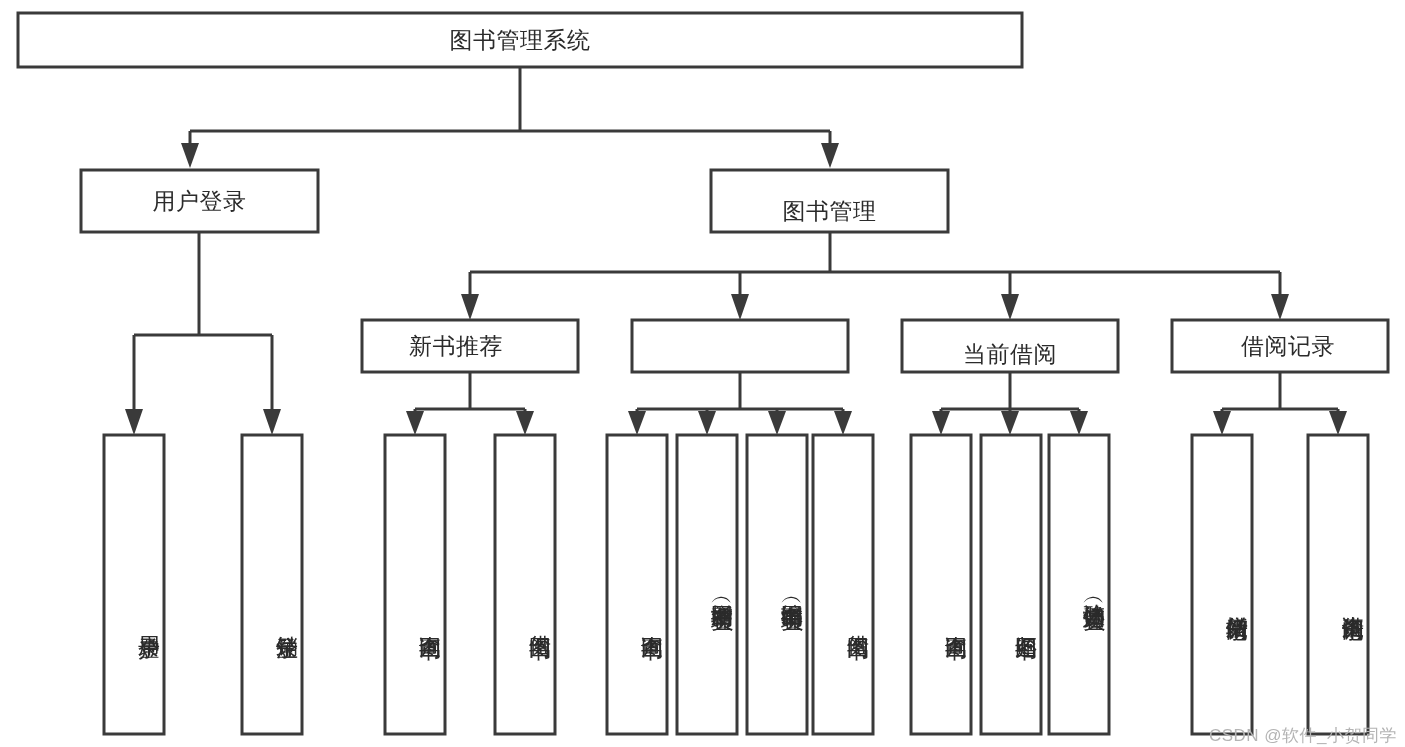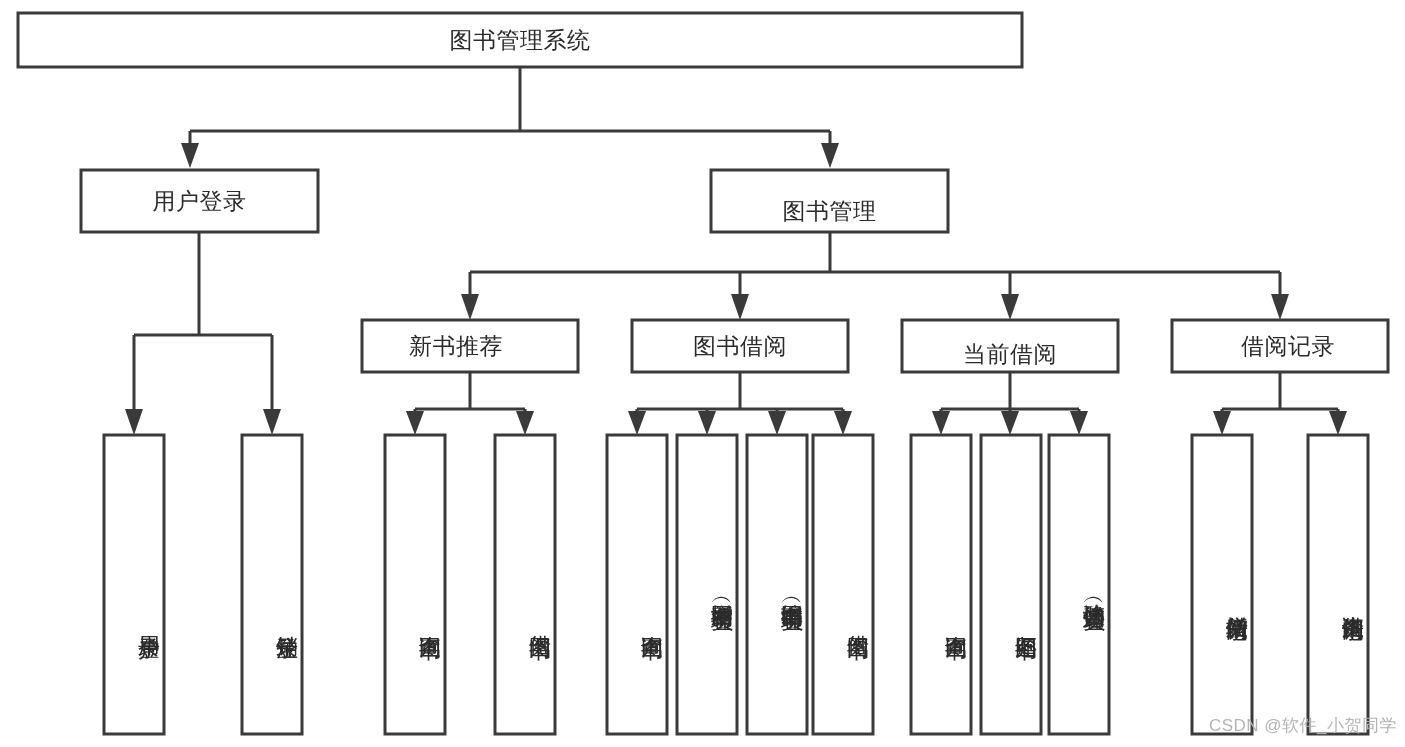--- a/index.html
+++ b/index.html
@@ -62,21 +62,21 @@
     line-height: 1.32;
     writing-mode: vertical-rl;
     text-orientation: upright;
     letter-spacing: 1px;
     white-space: nowrap;
     pointer-events: none;
   }
   .watermark {
     position: absolute;
     right: 8px;
-    bottom: 10px;
+    bottom: 0;
     font-size: 17px;
     color: #b4b4b4;
     letter-spacing: 0.5px;
     white-space: nowrap;
   }
 </style>
 </head>
 <body>
 
 <div id="diagram-root">
@@ -190,21 +190,20 @@
     <rect class="node-box" x="1192" y="435" width="60" height="299"></rect>
     <rect class="node-box" x="1308" y="435" width="60" height="299"></rect>
   </svg>
 
   <div class="node-label-h" style="left:18px; top:13px; width:1004px; height:54px;">图书管理系统</div>
 
   <div class="node-label-h" style="left:81px; top:170px; width:237px; height:62px;">用户登录</div>
   <div class="node-label-h" style="left:711px; top:170px; width:237px; height:62px;margin-top:10px;">图书管理</div>
 
   <div class="node-label-h" style="left:348px; top:320px; width:216px; height:52px;">新书推荐</div>
-  <div class="node-label-h" style="left:632px; top:320px; width:216px; height:52px;">图书借阅</div>
   <div class="node-label-h" style="left:902px; top:320px; width:216px; height:68px;">当前借阅</div>
   <div class="node-label-h" style="left:1172px; top:320px; width:216px; height:52px;padding-left:8px;">借阅记录</div>
 
   <div class="node-label-v" style="left:104px; top:505px; width:60px; height:229px;">用户登录</div>
   <div class="node-label-v" style="left:242px; top:505px; width:60px; height:229px;">注销登录</div>
 
   <div class="node-label-v" style="left:385px; top:505px; width:60px; height:229px;">查询图书</div>
   <div class="node-label-v" style="left:495px; top:505px; width:60px; height:229px;">借阅图书</div>
 
   <div class="node-label-v" style="left:607px; top:505px; width:60px; height:229px;">查询图书</div>

